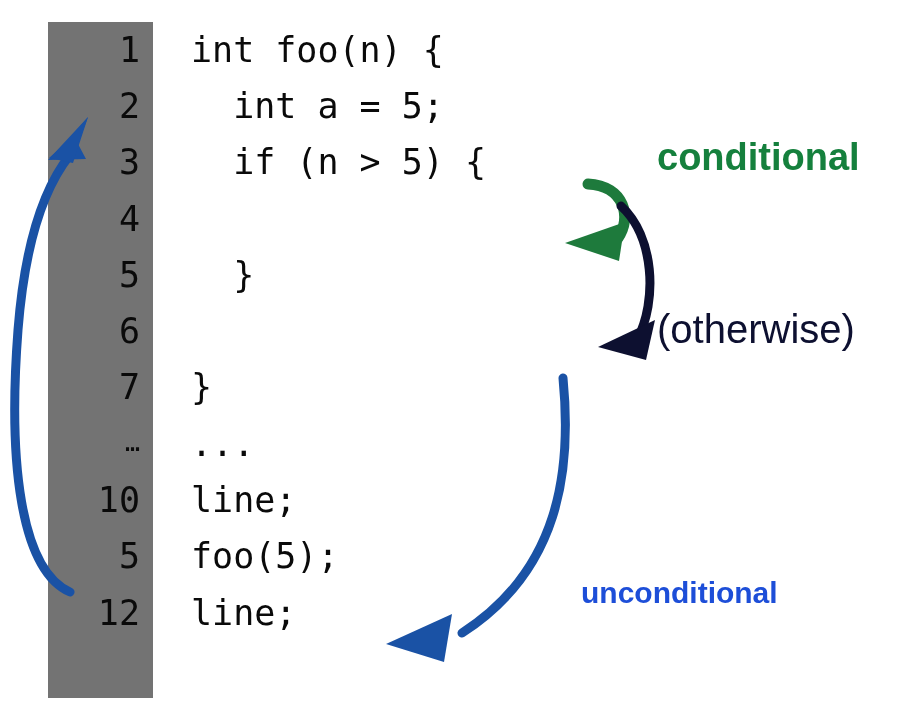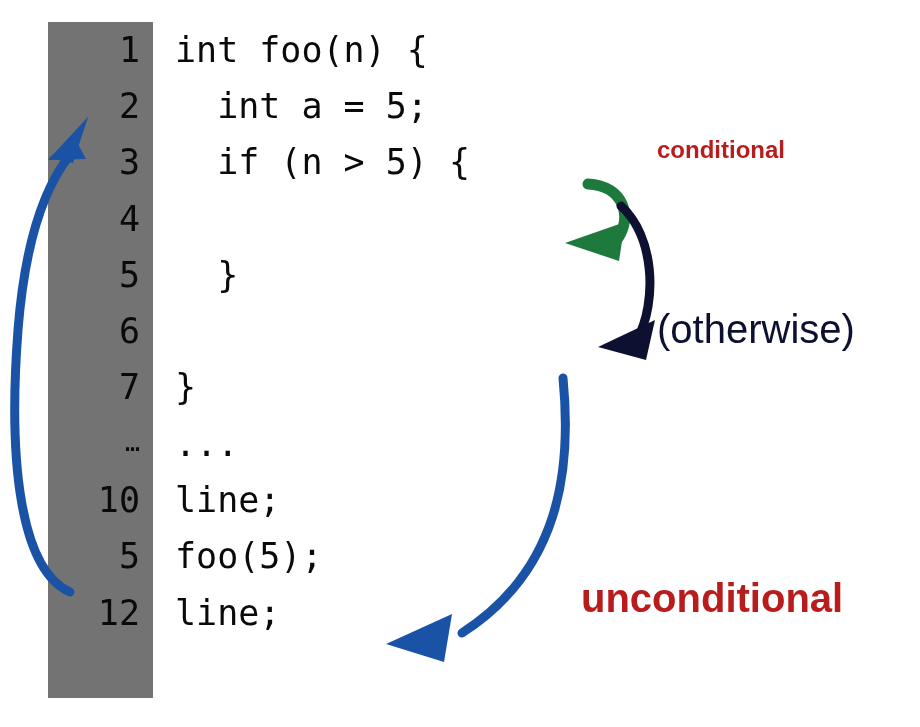--- a/index.html
+++ b/index.html
@@ -50,54 +50,54 @@
     line-height: 1;
     color: #0a0a0a;
     letter-spacing: 0px;
     white-space: pre;
   }
   .lineno.ellipsis {
     font-size: 25px;
     padding-bottom: 4px;
   }
   .codetext {
-    padding-left: 22px;
+    padding-left: 38px;
     font-family: "DejaVu Sans Mono", monospace;
     font-size: 35px;
     line-height: 1;
     color: #0a0a0a;
     white-space: pre;
   }
 
   
   .anno-label {
     position: absolute;
     font-family: "Liberation Sans", sans-serif;
     white-space: nowrap;
   }
   #label-conditional {
     left: 657px;
     top: 136px;
-    font-size: 24px;
+    font-size: 38px;
     font-weight: bold;
-    color: #b91c1c;
+    color: #15803d;
   }
   #label-otherwise {
     left: 657px;
     top: 307px;
     font-size: 40px;
     font-weight: normal;
     color: #0d1030;
   }
   #label-unconditional {
     left: 581px;
     top: 576px;
-    font-size: 40px;
+    font-size: 30px;
     font-weight: bold;
-    color: #b91c1c;
+    color: #1d4ed8;
   }
 
   
   #arrows {
     position: absolute;
     left: 0;
     top: 0;
     width: 920px;
     height: 727px;
     pointer-events: none;

